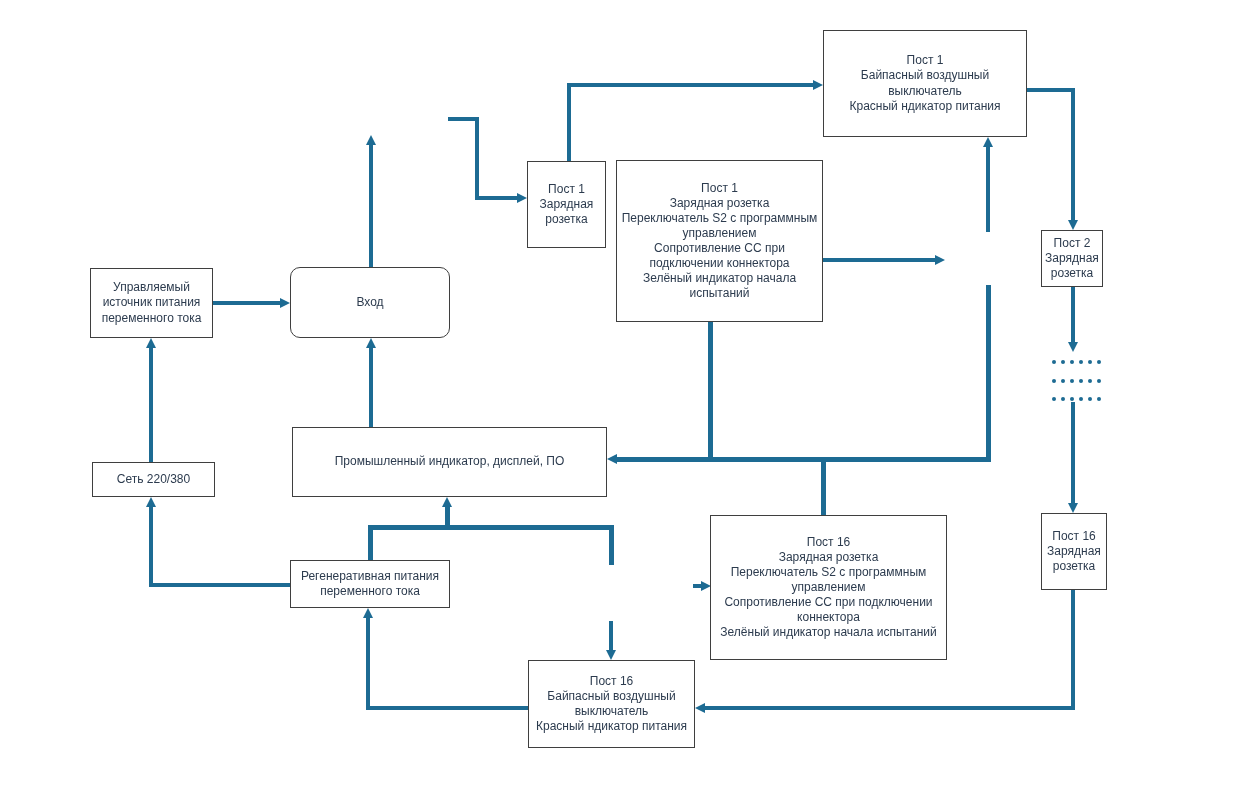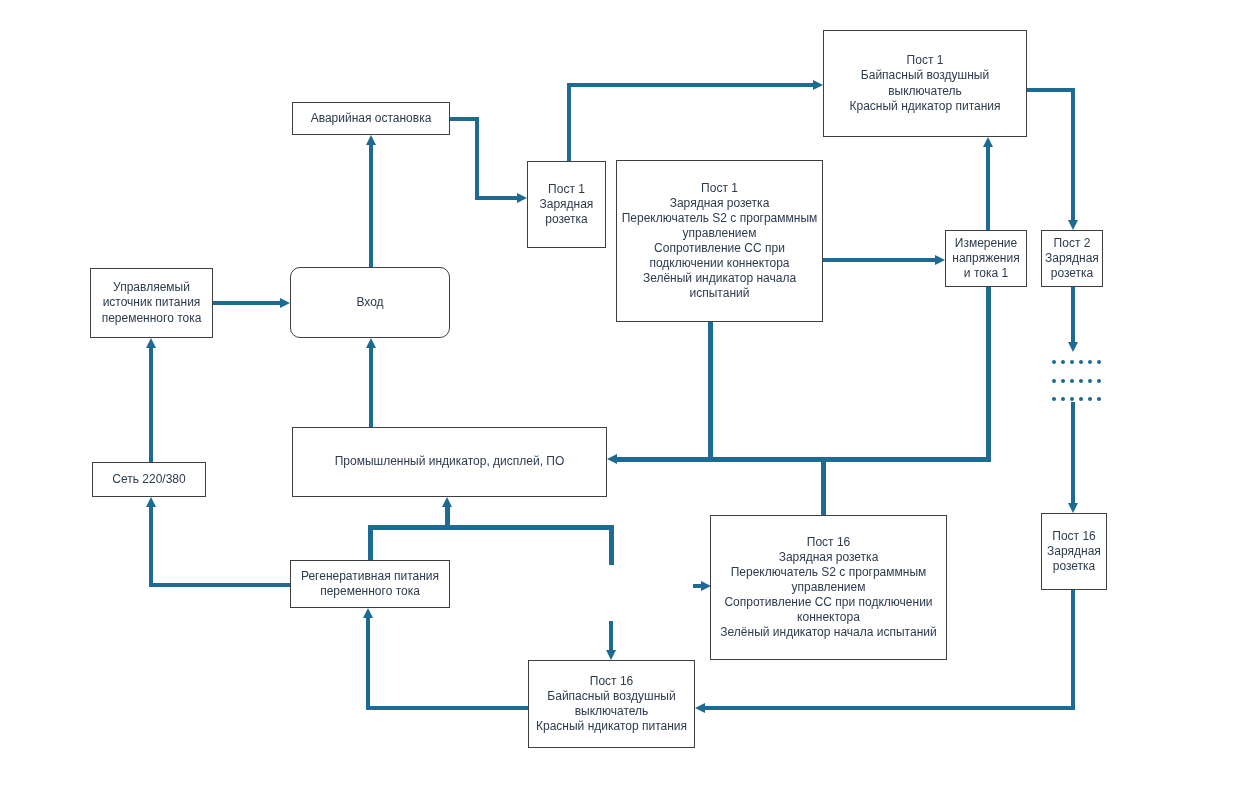--- a/index.html
+++ b/index.html
@@ -33,25 +33,22 @@
 
 <div class="canvas" style="width: 1240px; height: 786px;">
     <div class="node" style="left: 90px; top: 268px; width: 123px; height: 70px;">
       <span>Управляемый
 источник питания
 переменного тока</span>
     </div>
     <div class="node" style="left: 290px; top: 267px; width: 160px; height: 71px; border-radius: 10px;">
       <span>Вход</span>
     </div>
-    <div class="node" style="left: 92px; top: 462px; width: 114px; height: 35px;">
+    <div class="node" style="left: 92px; top: 462px; width: 123px; height: 35px;">
       <span>Сеть 220/380</span>
-    </div>
-    <div class="node" style="left: 292px; top: 102px; width: 158px; height: 33px;">
-      <span>Аварийная остановка</span>
     </div>
     <div class="node" style="left: 527px; top: 161px; width: 79px; height: 87px;">
       <span>Пост 1
 Зарядная
 розетка</span>
     </div>
     <div class="node" style="left: 616px; top: 160px; width: 207px; height: 162px;">
       <span>Пост 1
 Зарядная розетка
 Переключатель S2 с программным
@@ -59,25 +56,20 @@
 Сопротивление СС при
 подключении коннектора
 Зелёный индикатор начала
 испытаний</span>
     </div>
     <div class="node" style="left: 823px; top: 30px; width: 204px; height: 107px;">
       <span>Пост 1
 Байпасный воздушный
 выключатель
 Красный ндикатор питания</span>
-    </div>
-    <div class="node" style="left: 945px; top: 230px; width: 82px; height: 57px;">
-      <span>Измерение
-напряжения
-и тока 1</span>
     </div>
     <div class="node" style="left: 1041px; top: 230px; width: 62px; height: 57px;">
       <span>Пост 2
 Зарядная
 розетка</span>
     </div>
     <div class="node" style="left: 1041px; top: 513px; width: 66px; height: 77px;">
       <span>Пост 16
 Зарядная
 розетка</span>

